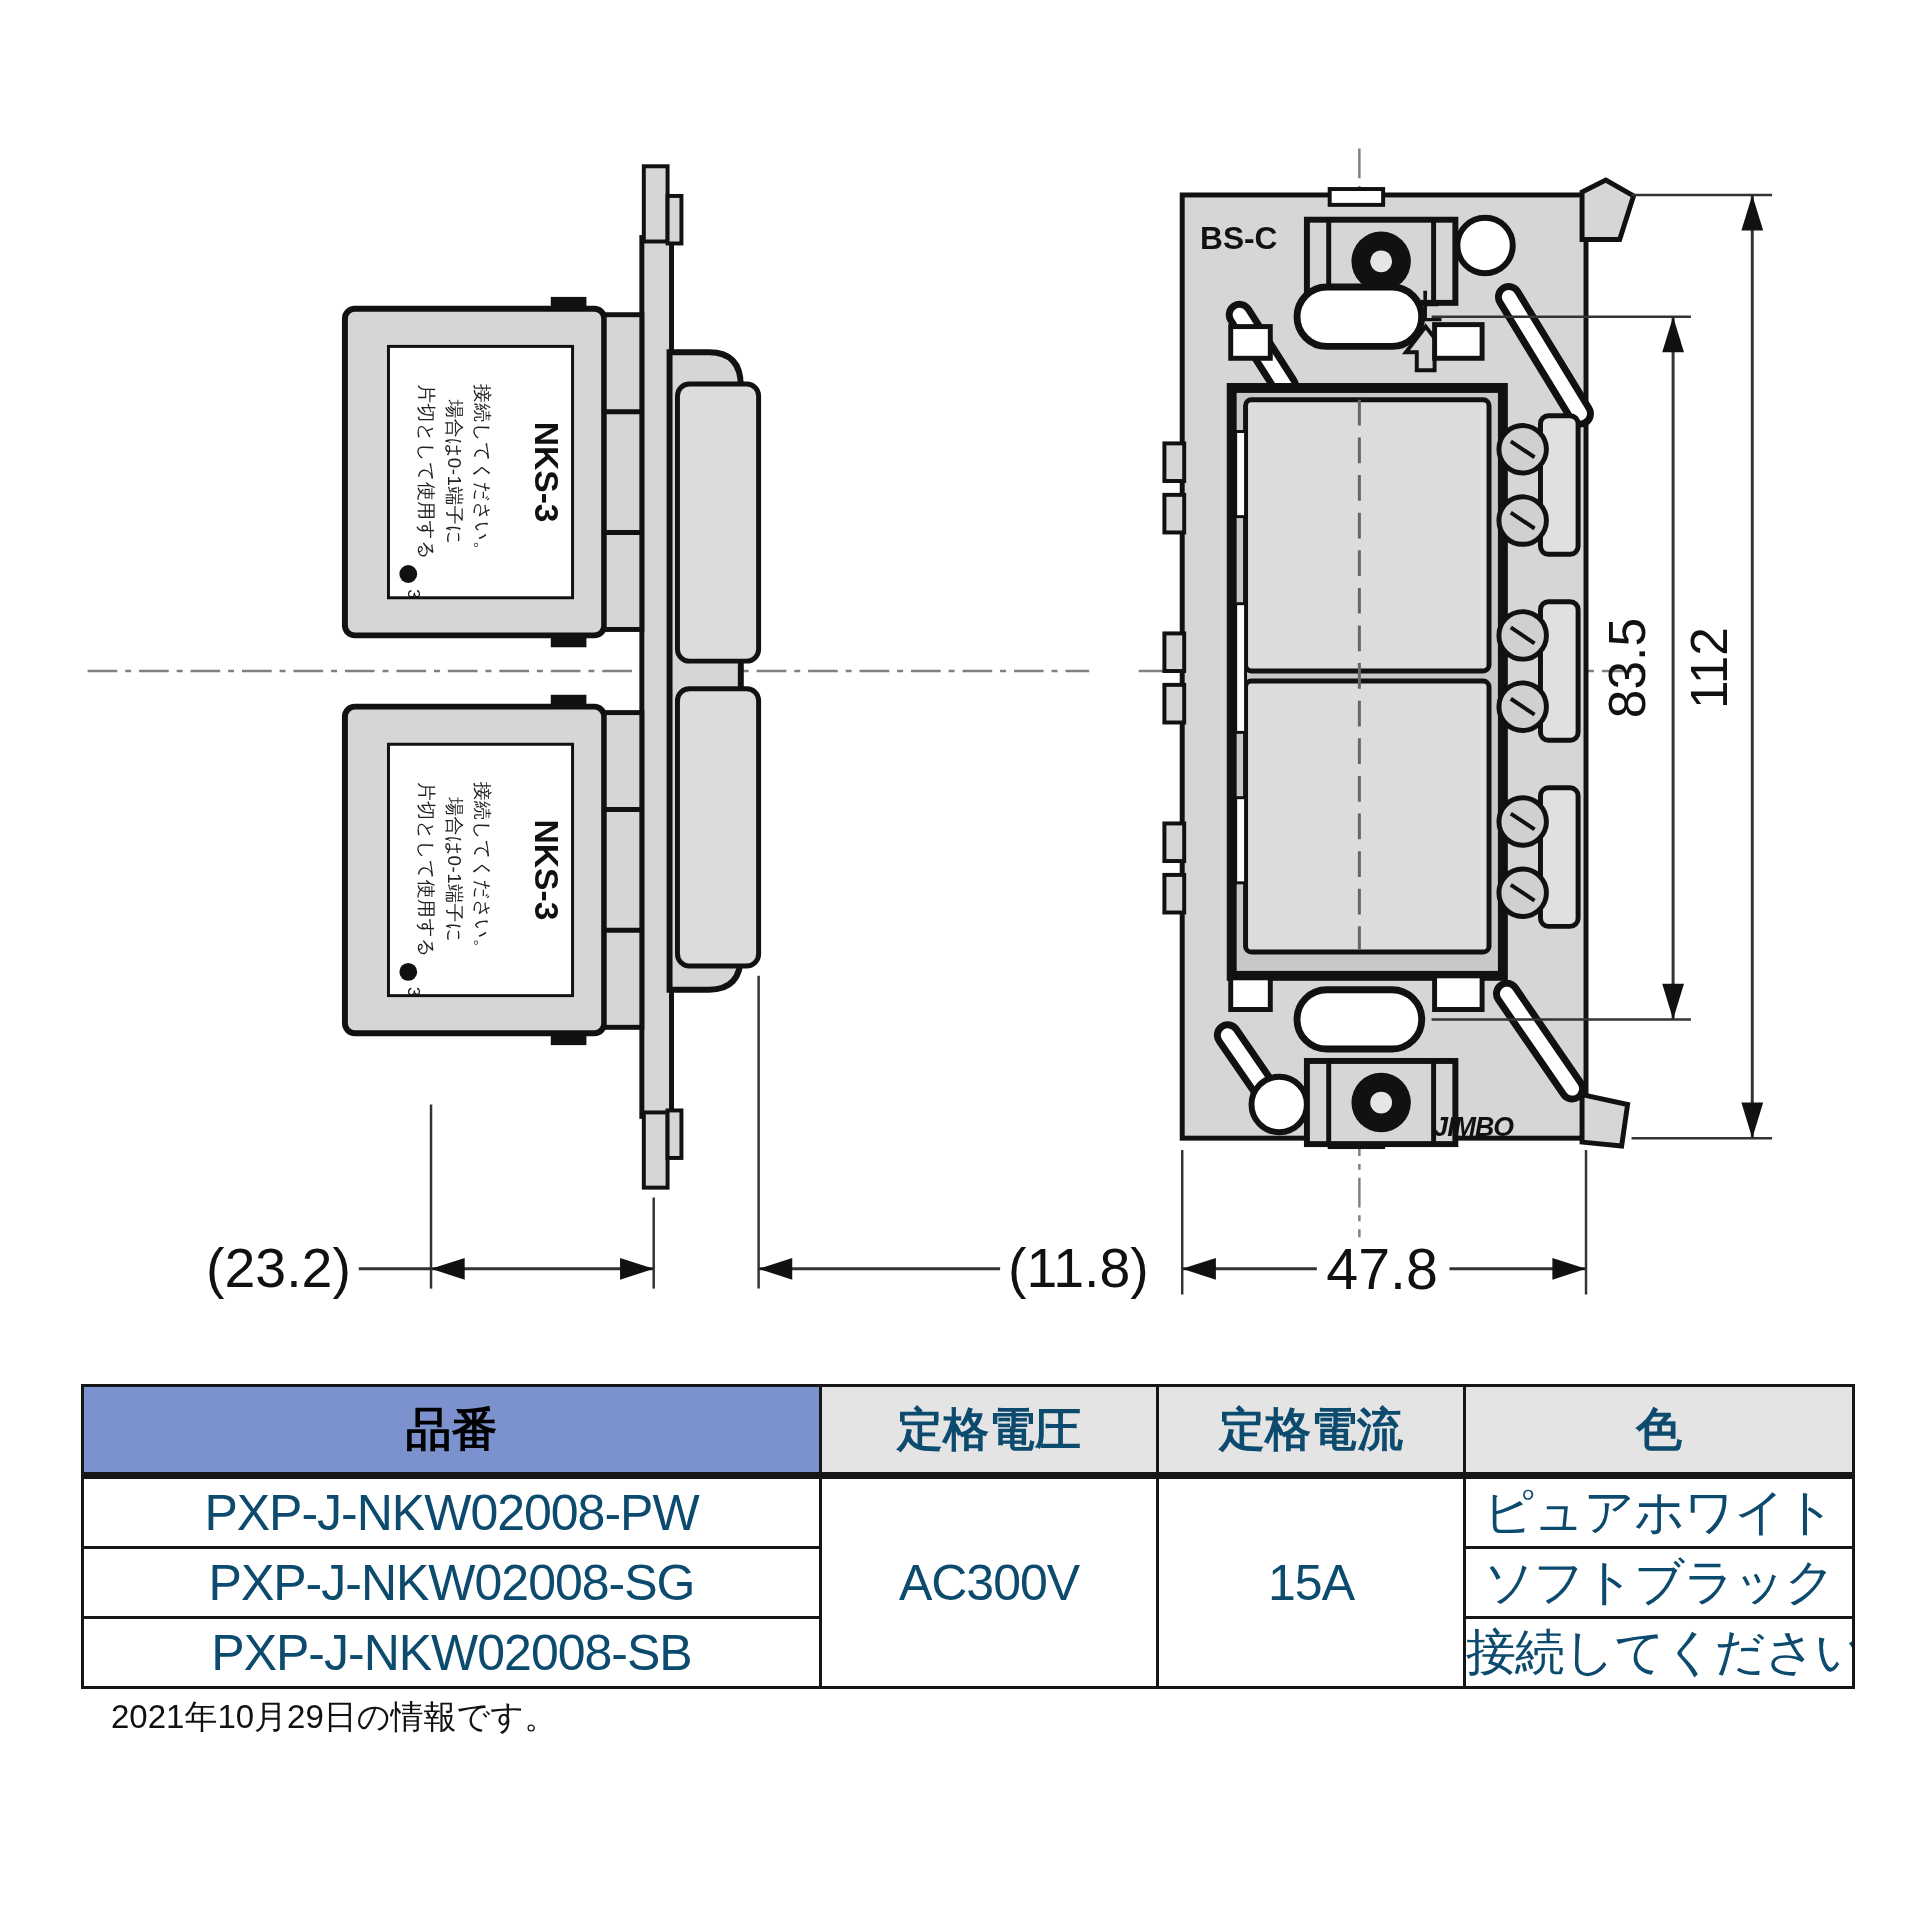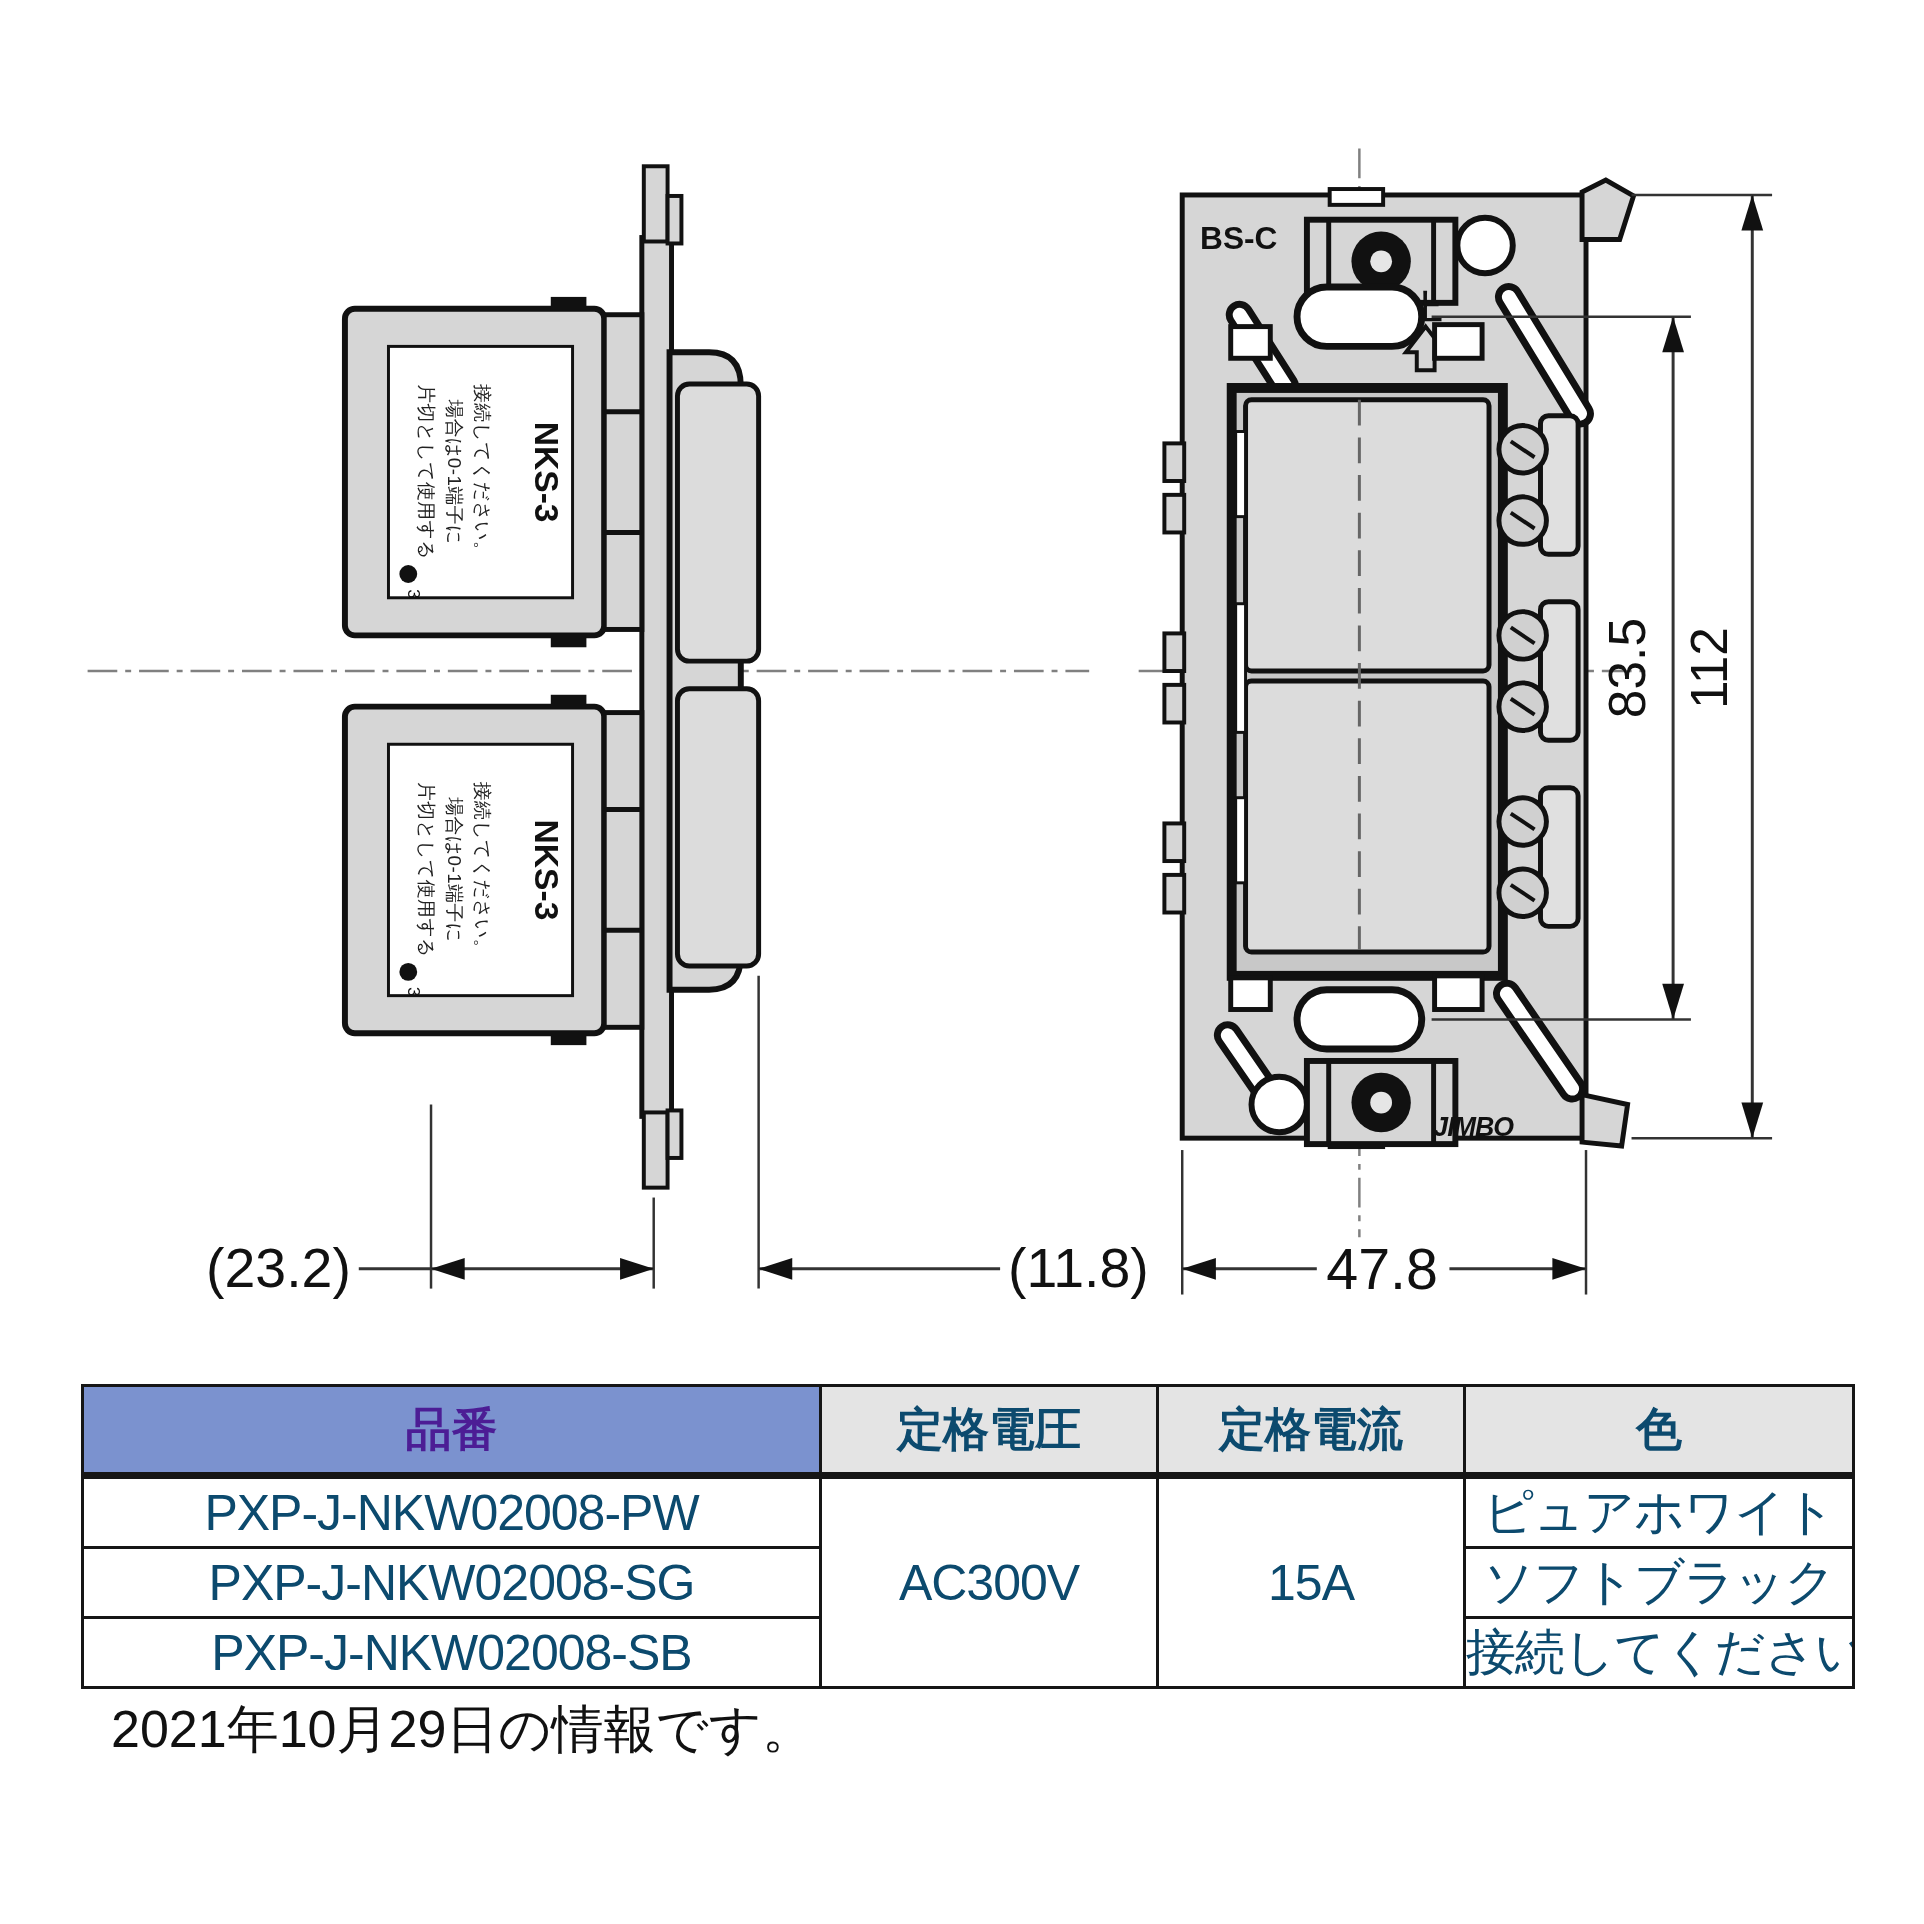--- a/index.html
+++ b/index.html
@@ -22,26 +22,26 @@
   .dimtxt-v{font-size:52px;}
   .micro{font-size:19px;letter-spacing:0.5px;fill:#222;}
 
   
   .spec-table{position:absolute;left:81px;top:1384px;width:1770px;}
   .spec-table table{border-collapse:collapse;width:100%;table-layout:fixed;}
   .spec-table th,.spec-table td{border:3px solid #161616;text-align:center;
       vertical-align:middle;padding:0;overflow:hidden;white-space:nowrap;}
   .spec-table th{height:85px;font-size:46px;font-weight:bold;}
   .spec-table thead th{border-bottom:7px solid #161616;}
-  .h-part{background:#7b92cf;color:#4c1d95;}
+  .h-part{background:#7b92cf;color:#000000;}
   .h-gray{background:#e4e4e4;color:#0c4a6e;}
   .spec-table td{height:65px;font-size:50px;color:#0c4a6e;background:#fff;letter-spacing:-1px;}
   .c-part{background:#f7f4e0;}
   .c-color{font-size:47px;letter-spacing:0;margin-left:19px;}
-  .footnote{position:absolute;left:111px;top:1695px;font-size:52px;color:#111;}
+  .footnote{position:absolute;left:111px;top:1695px;font-size:33px;color:#111;}
 </style>
 </head>
 <body>
 
 <div class="page">
 
 <svg width="1925" height="1346" viewBox="0 0 1944 1360" style="position:absolute;left:0;top:0;">
 
   <g>
 

